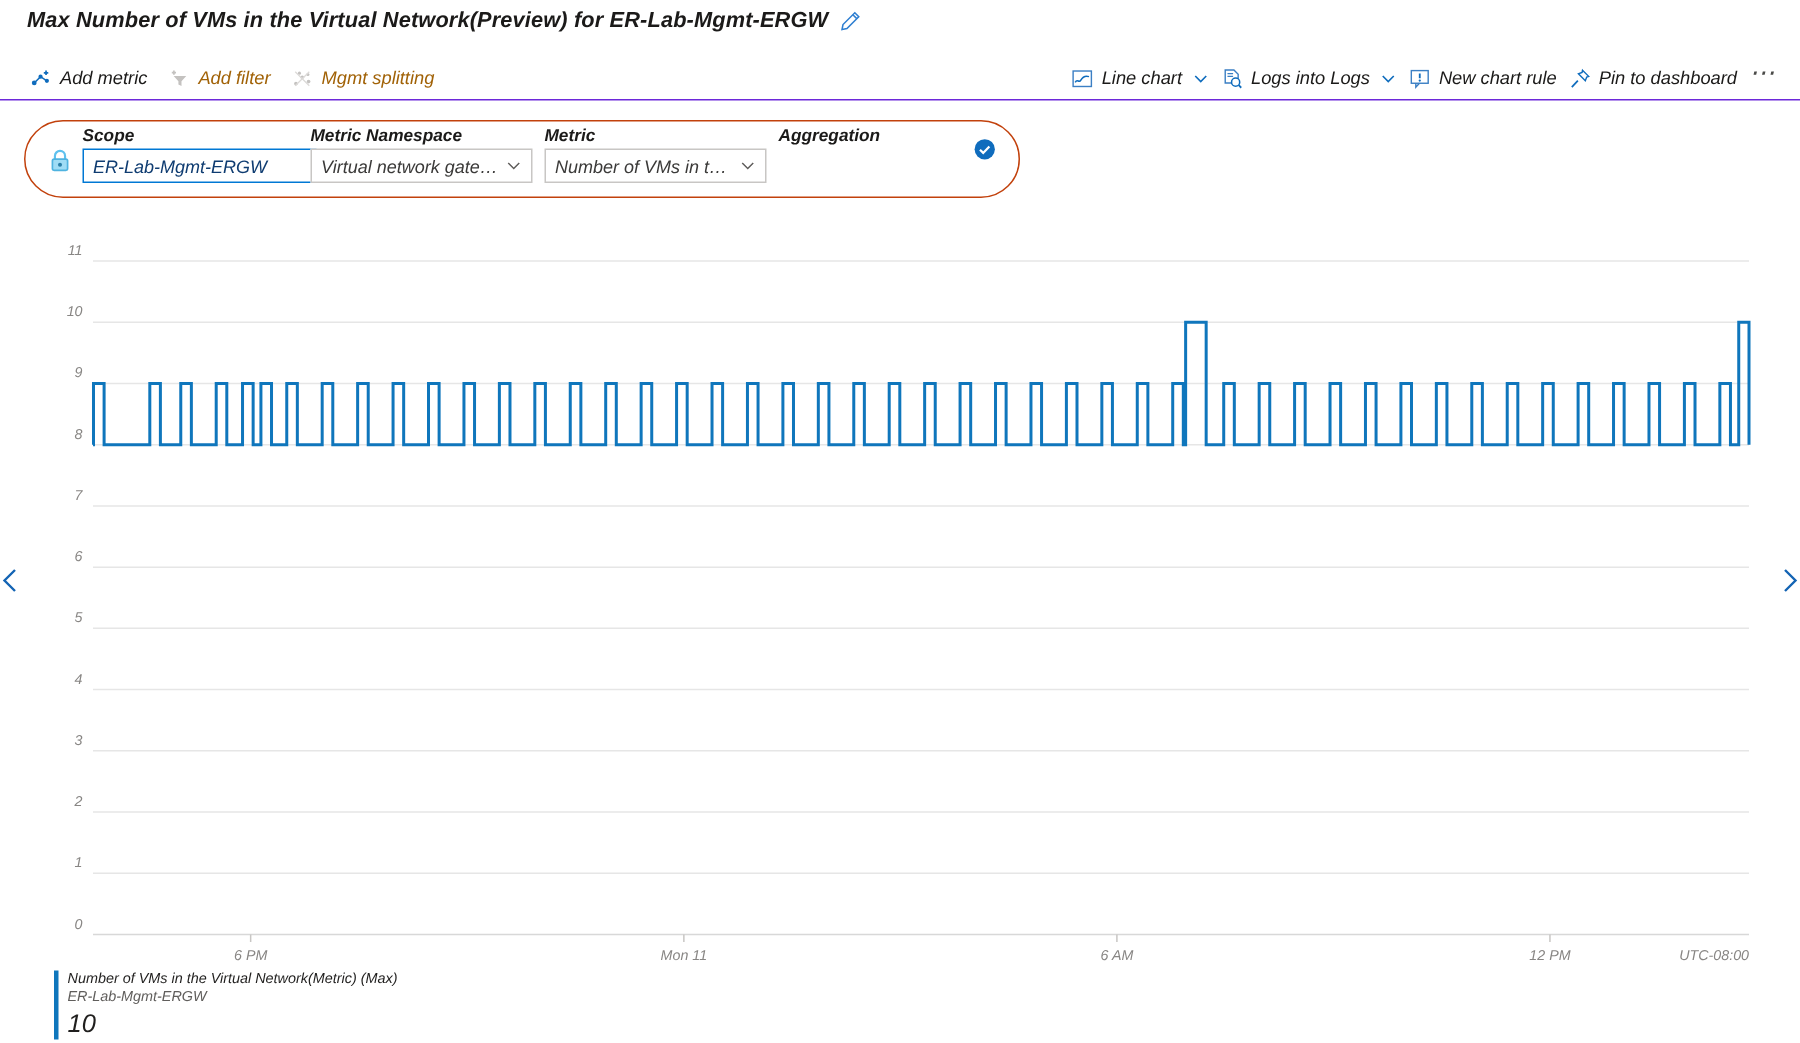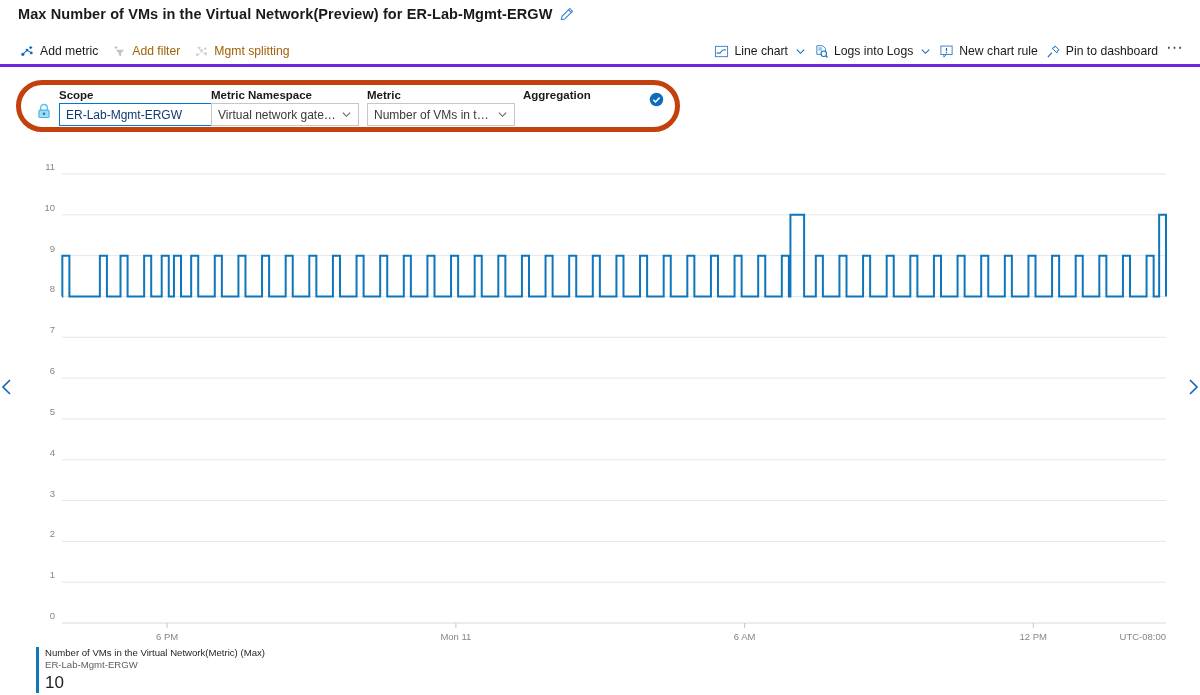--- a/index.html
+++ b/index.html
@@ -4,54 +4,54 @@
 <style>
   * { box-sizing: border-box; }
   html, body {
     margin: 0; padding: 0;
     width: 1200px; height: 695px;
     background: #ffffff;
     font-family: "Liberation Sans", sans-serif;
     color: #323130;
     overflow: hidden;
   }
-  .page { position: relative; width: 1200px; height: 695px; }
+  .page { position: relative; width: 1200px; height: 695px; font-style: italic; }
 
   
   .title-row {
     position: absolute; left: 18px; top: 6px;
     display: flex; align-items: center; gap: 7px;
   }
   .title-text { font-size: 14.5px; font-weight: 600; color: #1b1a19; letter-spacing: .1px; }
   .pencil-icon { width: 15px; height: 15px; display: block; }
 
   
   .toolbar {
     position: absolute; left: 0; top: 38px;
     width: 1200px; height: 29px;
-    border-bottom: 3px solid #6d28d9;
+    border-bottom: 1px solid #6d28d9;
     display: flex; align-items: center;
   }
   .tb-left { display: flex; align-items: center; padding-left: 20px; gap: 14px; }
   .tb-right { margin-left: auto; display: flex; align-items: center; padding-right: 16px; gap: 8px; }
   .tb-btn {
     display: flex; align-items: center; gap: 5px;
     font-size: 12.2px; color: #1b1a19; cursor: pointer;
     height: 24px; white-space: nowrap;
   }
   .tb-btn.disabled { color: #a16207; cursor: default; }
   .tb-btn .ico { width: 15px; height: 15px; display: block; flex: none; }
   .chev { width: 11px; height: 11px; display: block; margin-left: 2px; }
   .ellipsis { font-size: 17px; color: #4a4a48; line-height: 10px; letter-spacing: 1px; cursor: pointer; padding-bottom:6px;}
 
   
   .pill {
     position: absolute; left: 16px; top: 80px;
     width: 664px; height: 52px;
-    border: 5px solid #c2410c; border-radius: 26px;
+    border: 1px solid #c2410c; border-radius: 26px;
     background: #fff;
     display: flex; align-items: flex-start;
   }
   .lock-wrap { position: absolute; left: 14px; top: 17px; width: 18px; height: 18px; }
   .field { position: absolute; top: 4px; }
   .field-label { font-size: 11.5px; font-weight: 600; color: #1b1a19; margin-bottom: 2px; }
   .field-box {
     height: 23px; border: 1px solid #c8c6c4; background: #fff;
     display: flex; align-items: center; padding: 0 6px;
     font-size: 12px; color: #3b3a39;

